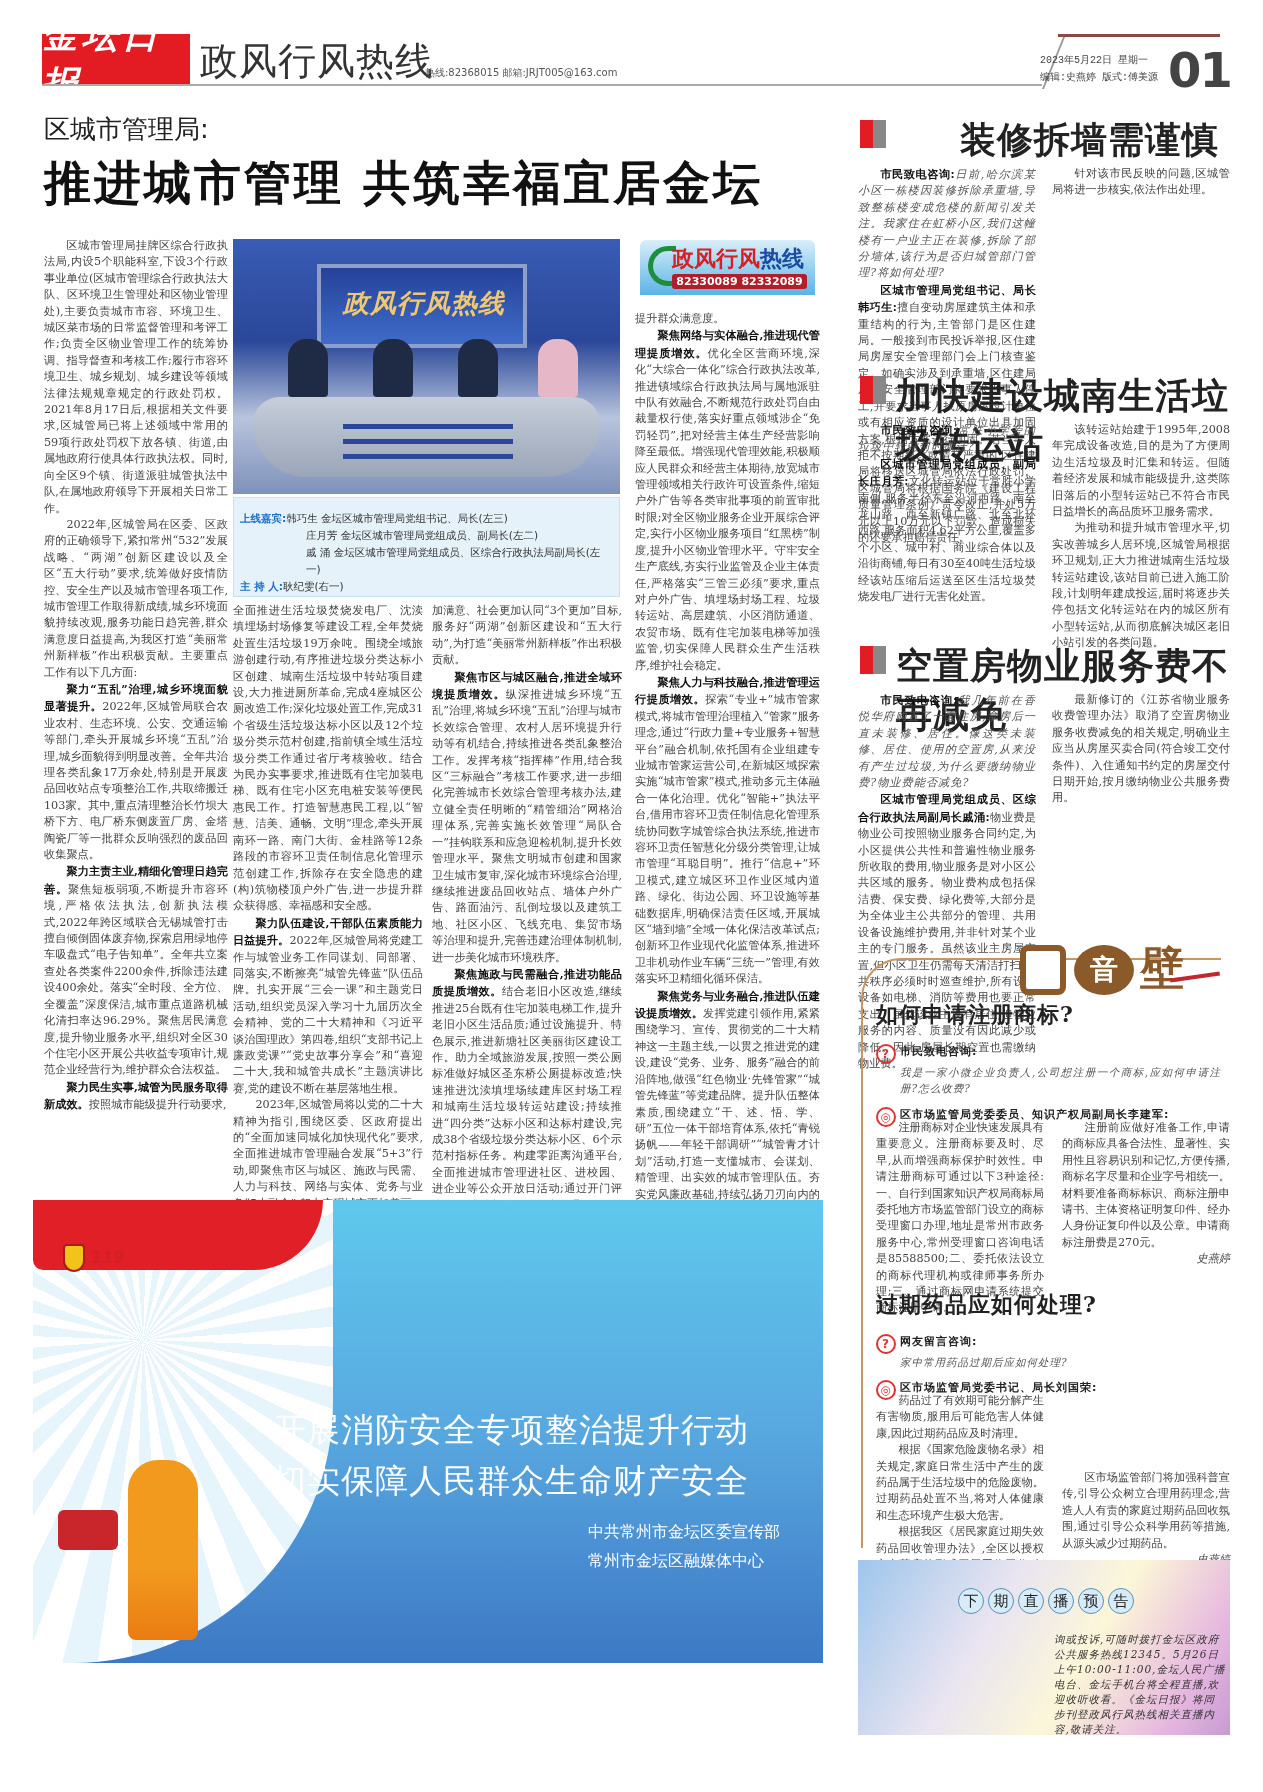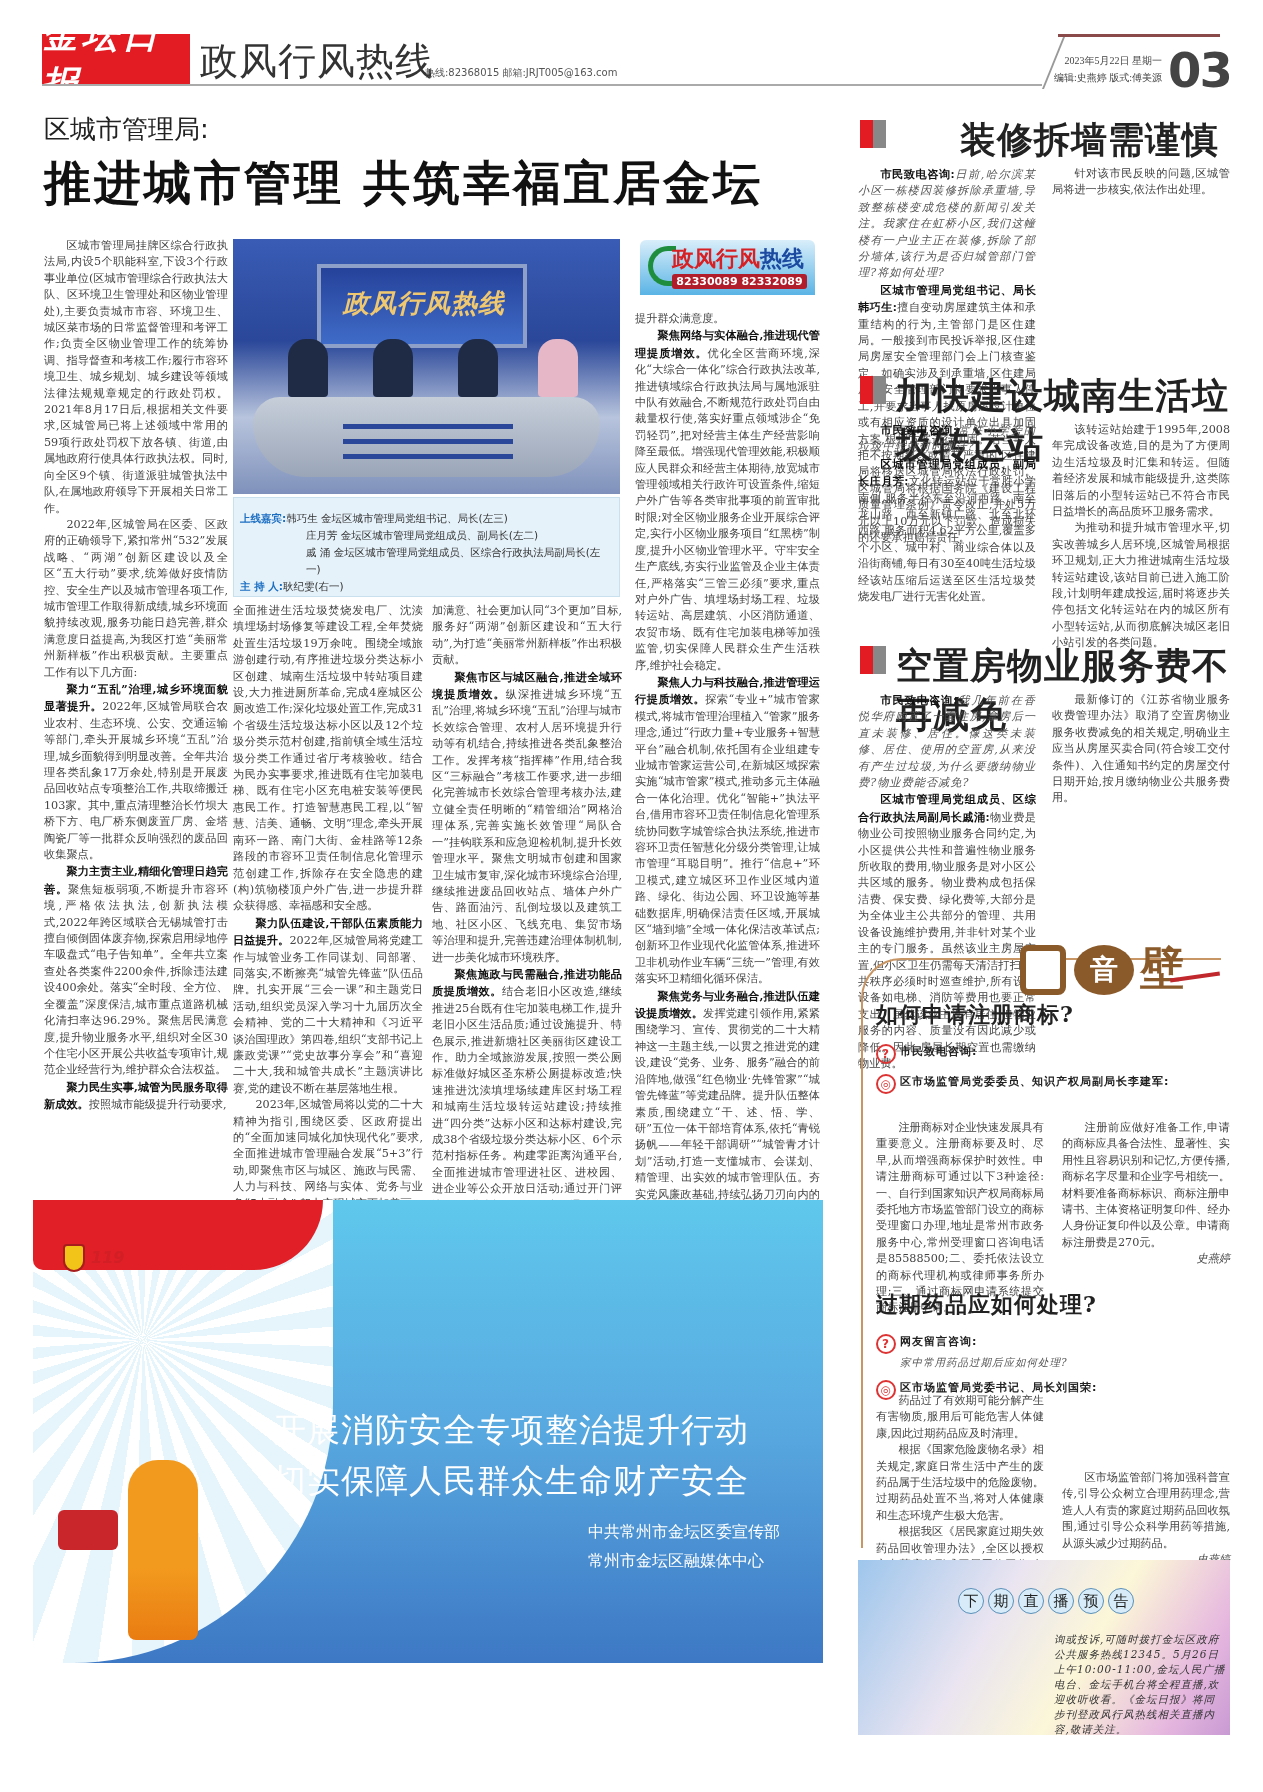--- a/index.html
+++ b/index.html
@@ -4,21 +4,21 @@
 <style>
 *{box-sizing:border-box;margin:0;padding:0}
 body{width:1263px;height:1792px;background:#fff;position:relative;overflow:hidden;font-family:"DejaVu Serif","Liberation Serif",serif;color:#333}
 .abs{position:absolute}
 .masthead-logo{left:42px;top:34px;width:148px;height:51px;background:#e31c23;color:#fff;font-size:36px;font-weight:bold;display:flex;align-items:center;justify-content:center;letter-spacing:4px;font-family:"DejaVu Serif",serif;font-style:italic}
 .masthead-title{left:200px;top:36px;font-size:38px;color:#333;font-family:"DejaVu Sans",sans-serif;letter-spacing:1px}
 .masthead-contact{left:425px;top:66px;font-size:10px;color:#555;font-family:"DejaVu Sans",sans-serif}
 .hdr-line{left:42px;top:84px;width:1000px;height:2px;background:#aaa}
 .hdr-slant{left:1042px;top:34px;width:2px;height:55px;background:#999;transform:skewX(-22deg);transform-origin:bottom}
 .hdr-topline{left:1058px;top:34px;width:162px;height:3px;background:#8b4a4a}
-.hdr-date{left:1040px;top:52px;font-size:10px;color:#444;font-family:Liberation Serif, serif;text-align:right;width:122px;line-height:17px}
+.hdr-date{left:1040px;top:52px;font-size:10px;color:#444;font-family:Liberation Mono, monospace;width:122px;line-height:17px}
 .page-num{left:1168px;top:42px;font-size:48px;font-weight:bold;color:#444;font-family:"DejaVu Sans",sans-serif;letter-spacing:-2px}
 .kicker{left:44px;top:112px;font-size:26px;color:#222;font-family:"DejaVu Sans",sans-serif}
 .headline{left:44px;top:152px;font-size:47px;font-weight:bold;color:#111;font-family:"DejaVu Sans",sans-serif;letter-spacing:3px}
 .col{font-size:11.2px;line-height:16.4px;color:#444;text-align:justify}
 .col p{text-indent:2em}
 .col b{color:#111}
 .photo{left:233px;top:239px;width:387px;height:255px;background:linear-gradient(180deg,#3a5cb5 0%,#2a4799 40%,#b8c4dd 70%,#7f91bb 100%);overflow:hidden}
 .photo .screen{position:absolute;left:84px;top:25px;width:210px;height:84px;background:linear-gradient(180deg,#26429a,#3f6cc8);border:4px solid #8fa0c8}
 .photo .screen span{position:absolute;left:22px;top:18px;font-size:26px;color:#f0c870;font-style:italic;font-weight:bold;font-family:"DejaVu Sans",sans-serif;letter-spacing:1px}
 .photo .desk{position:absolute;left:20px;top:158px;width:347px;height:80px;background:linear-gradient(180deg,#c6ced9,#9aa5b8);border-radius:30px 30px 60px 60px}
@@ -65,21 +65,21 @@
 <div class="abs masthead-logo">金坛日报</div>
 <div class="abs masthead-title">政风行风热线</div>
 <div class="abs masthead-contact">热线:82368015  邮箱:JRJT005@163.com</div>
 <div class="abs hdr-line"></div>
 <div class="abs hdr-slant"></div>
 <div class="abs hdr-topline"></div>
 <div class="abs hdr-date">
   <div>2023年5月22日  星期一</div>
   <div>编辑:史燕婷  版式:傅美源</div>
 </div>
-<div class="abs page-num">03</div>
+<div class="abs page-num">01</div>
 
 <div class="abs kicker">区城市管理局:</div>
 <div class="abs headline">推进城市管理  共筑幸福宜居金坛</div>
 
 <div class="abs col" style="left:44px;top:238px;width:184px">
   <p>区城市管理局挂牌区综合行政执法局,内设5个职能科室,下设3个行政事业单位(区城市管理综合行政执法大队、区环境卫生管理处和区物业管理处),主要负责城市市容、环境卫生、城区菜市场的日常监督管理和考评工作;负责全区物业管理工作的统筹协调、指导督查和考核工作;履行市容环境卫生、城乡规划、城乡建设等领域法律法规规章规定的行政处罚权。2021年8月17日后,根据相关文件要求,区城管局已将上述领域中常用的59项行政处罚权下放各镇、街道,由属地政府行使具体行政执法权。同时,向全区9个镇、街道派驻城管执法中队,在属地政府领导下开展相关日常工作。</p>
   <p>2022年,区城管局在区委、区政府的正确领导下,紧扣常州“532”发展战略、“两湖”创新区建设以及全区“五大行动”要求,统筹做好疫情防控、安全生产以及城市管理各项工作,城市管理工作取得新成绩,城乡环境面貌持续改观,服务功能日趋完善,群众满意度日益提高,为我区打造“美丽常州新样板”作出积极贡献。主要重点工作有以下几方面:</p>
   <p><b>聚力“五乱”治理,城乡环境面貌显著提升。</b><span>2022年,区城管局联合农业农村、生态环境、公安、交通运输等部门,牵头开展城乡环境“五乱”治理,城乡面貌得到明显改善。全年共治理各类乱象17万余处,特别是开展废品回收站点专项整治工作,共取缔搬迁103家。其中,重点清理整治长竹坝大桥下方、电厂桥东侧废置厂房、金塔陶瓷厂等一批群众反响强烈的废品回收集聚点。</span></p>
   <p><b>聚力主责主业,精细化管理日趋完善。</b><span>聚焦短板弱项,不断提升市容环境,严格依法执法,创新执法模式,2022年跨区域联合无锡城管打击擅自倾倒固体废弃物,探索启用绿地停车吸盘式“电子告知单”。全年共立案查处各类案件2200余件,拆除违法建设400余处。落实“全时段、全方位、全覆盖”深度保洁,城市重点道路机械化清扫率达96.29%。聚焦居民满意度,提升物业服务水平,组织对全区30个住宅小区开展公共收益专项审计,规范企业经营行为,维护群众合法权益。</span></p>
   <p><b>聚力民生实事,城管为民服务取得新成效。</b><span>按照城市能级提升行动要求,</span></p>
@@ -166,20 +166,21 @@
   <div class="c">壁</div>
   <div class="ribbon"></div>
 </div>
 
 <div class="abs sec-title" style="left:876px;top:1000px;font-size:22px">如何申请注册商标?</div>
 <div class="abs" style="left:876px;top:1044px;width:345px">
   <div class="qa-row">
       <span class="qa-icon">?</span>
       <span>市民致电咨询:</span>
     </div>
+  <div class="col q" style="padding-left:24px;font-size:10.5px">我是一家小微企业负责人,公司想注册一个商标,应如何申请注册?怎么收费?</div>
   <div class="qa-row" style="margin-top:10px">
       <span class="qa-icon">◎</span>
       <span>区市场监管局党委委员、知识产权局副局长李建军:</span>
     </div>
 </div>
 <div class="abs col" style="left:876px;top:1120px;width:168px">
   <p>注册商标对企业快速发展具有重要意义。注册商标要及时、尽早,从而增强商标保护时效性。申请注册商标可通过以下3种途径:一、自行到国家知识产权局商标局委托地方市场监管部门设立的商标受理窗口办理,地址是常州市政务服务中心,常州受理窗口咨询电话是85588500;二、委托依法设立的商标代理机构或律师事务所办理;三、通过商标网申请系统提交商标注册申请。</p>
 </div>
 <div class="abs col" style="left:1062px;top:1120px;width:168px">
   <p>注册前应做好准备工作,申请的商标应具备合法性、显著性、实用性且容易识别和记忆,方便传播,商标名字尽量和企业字号相统一。材料要准备商标标识、商标注册申请书、主体资格证明复印件、经办人身份证复印件以及公章。申请商标注册费是270元。</p>

